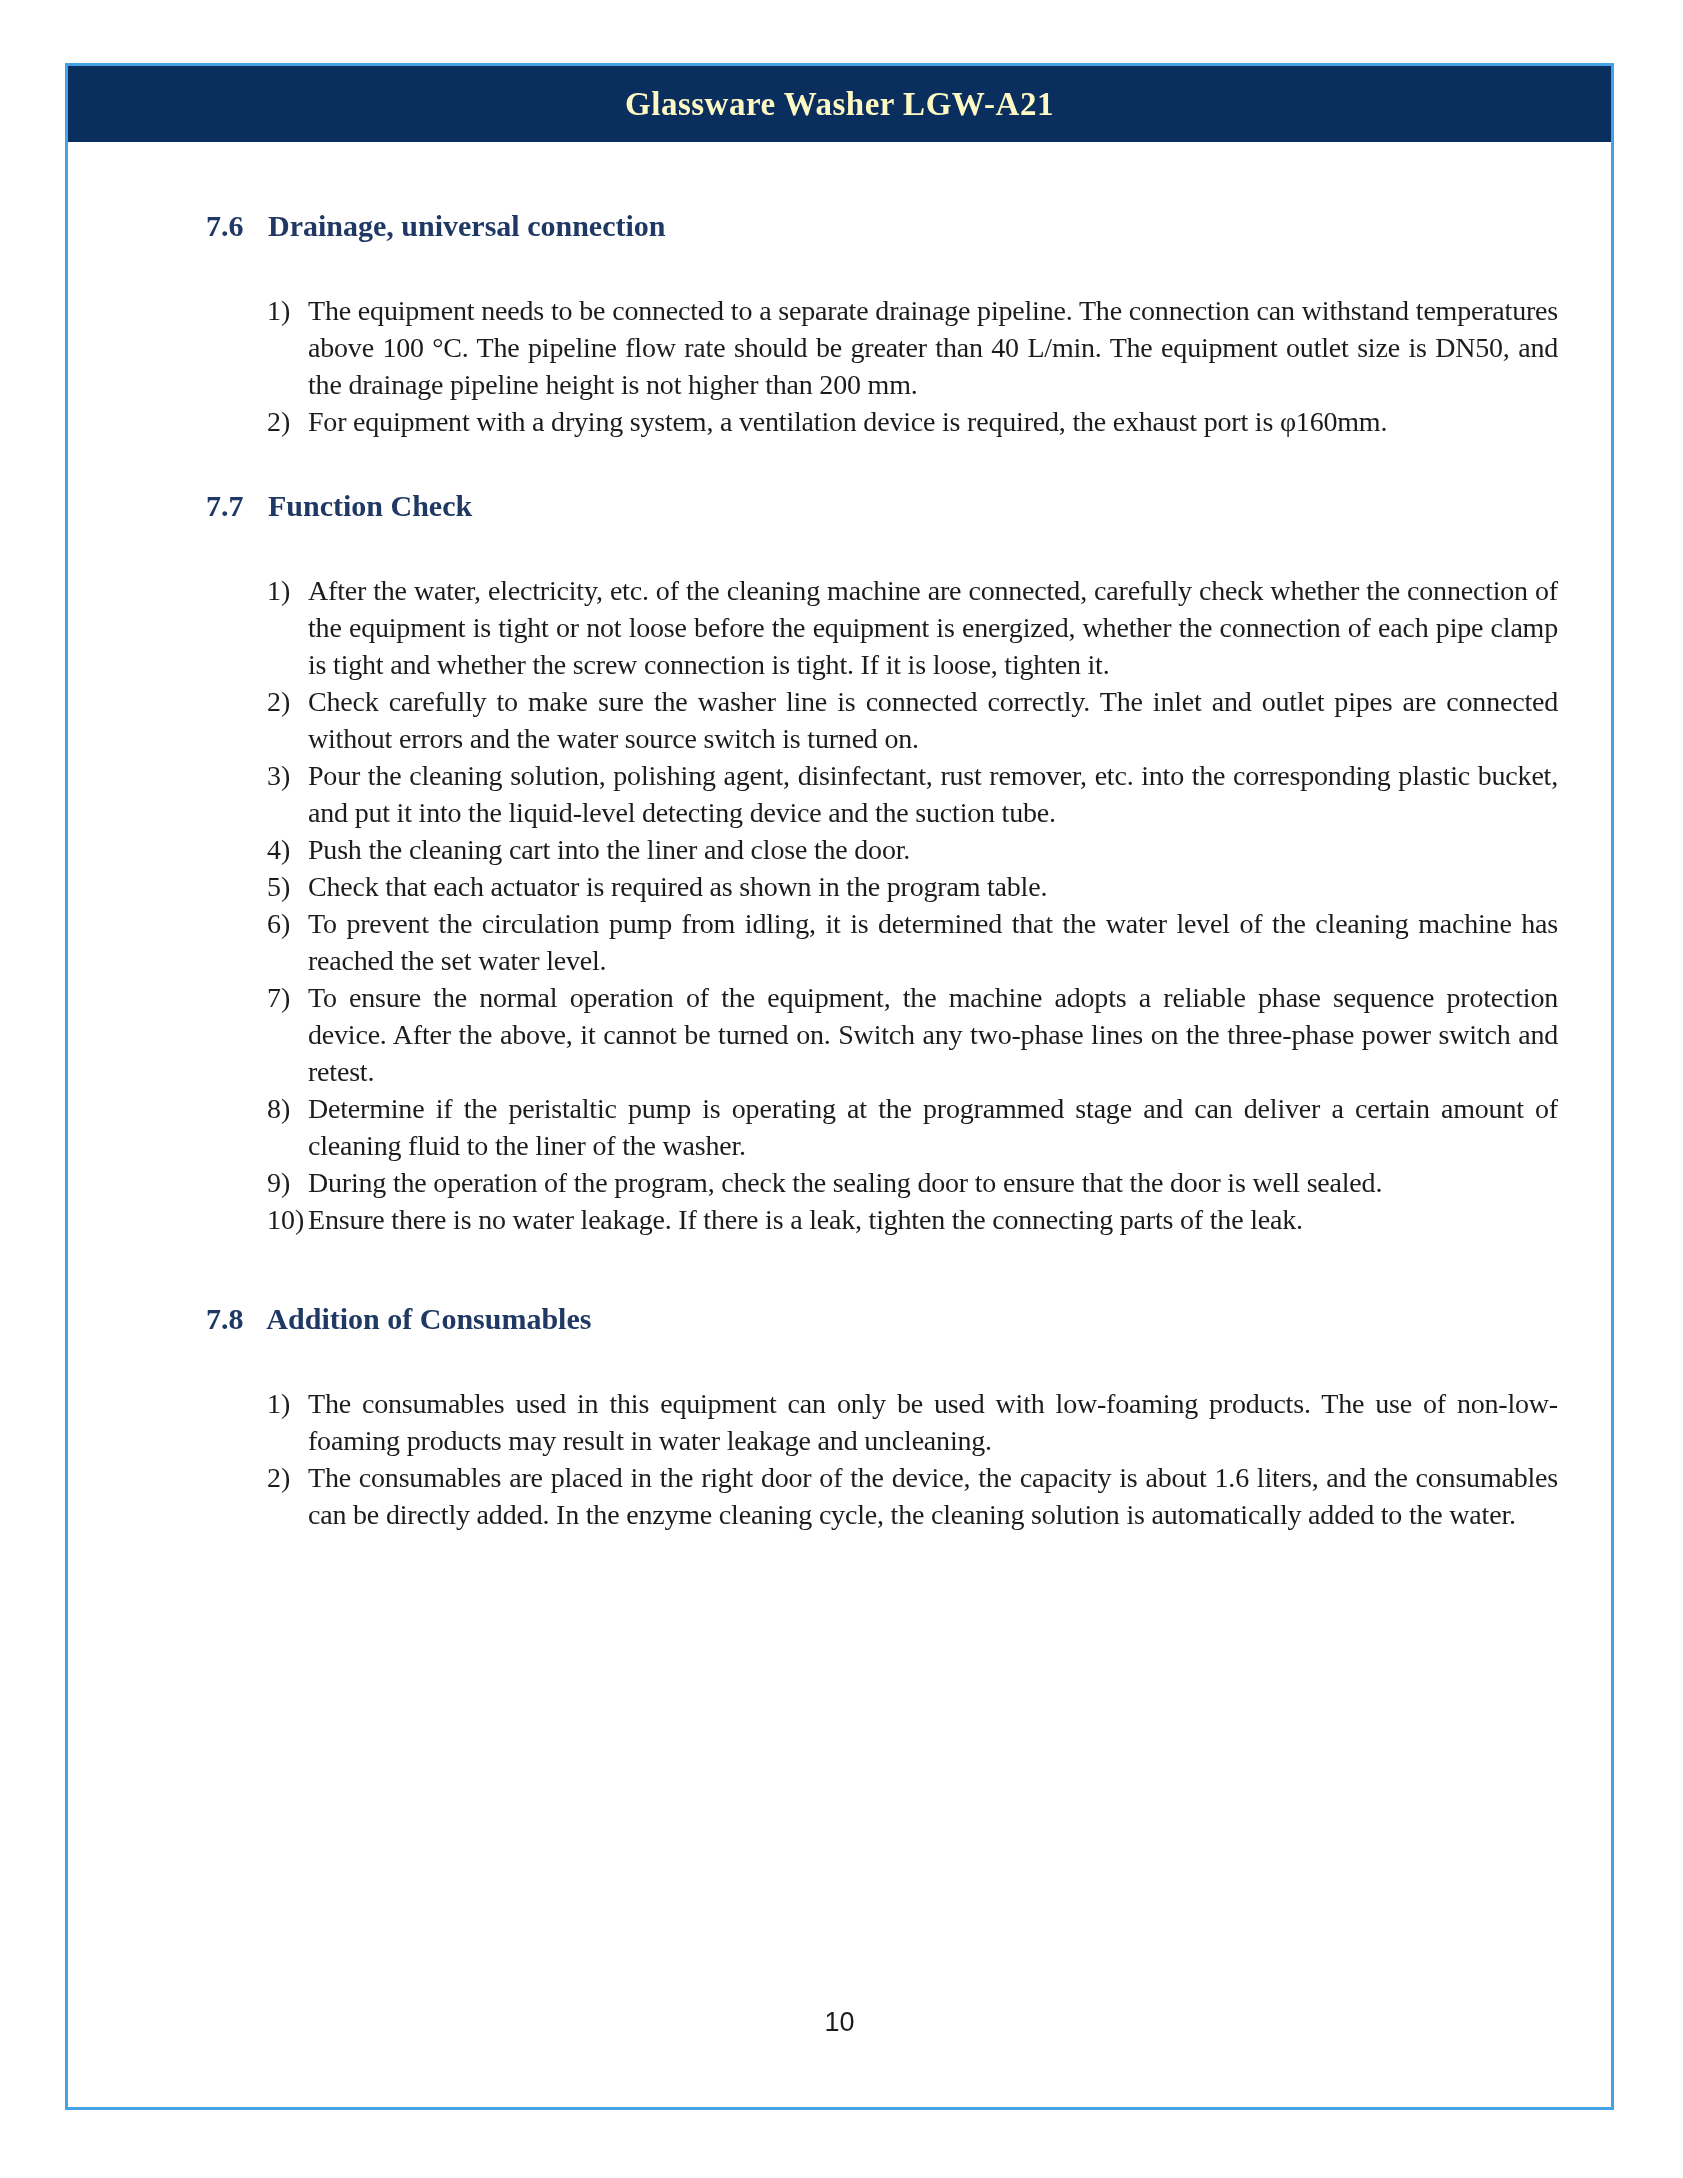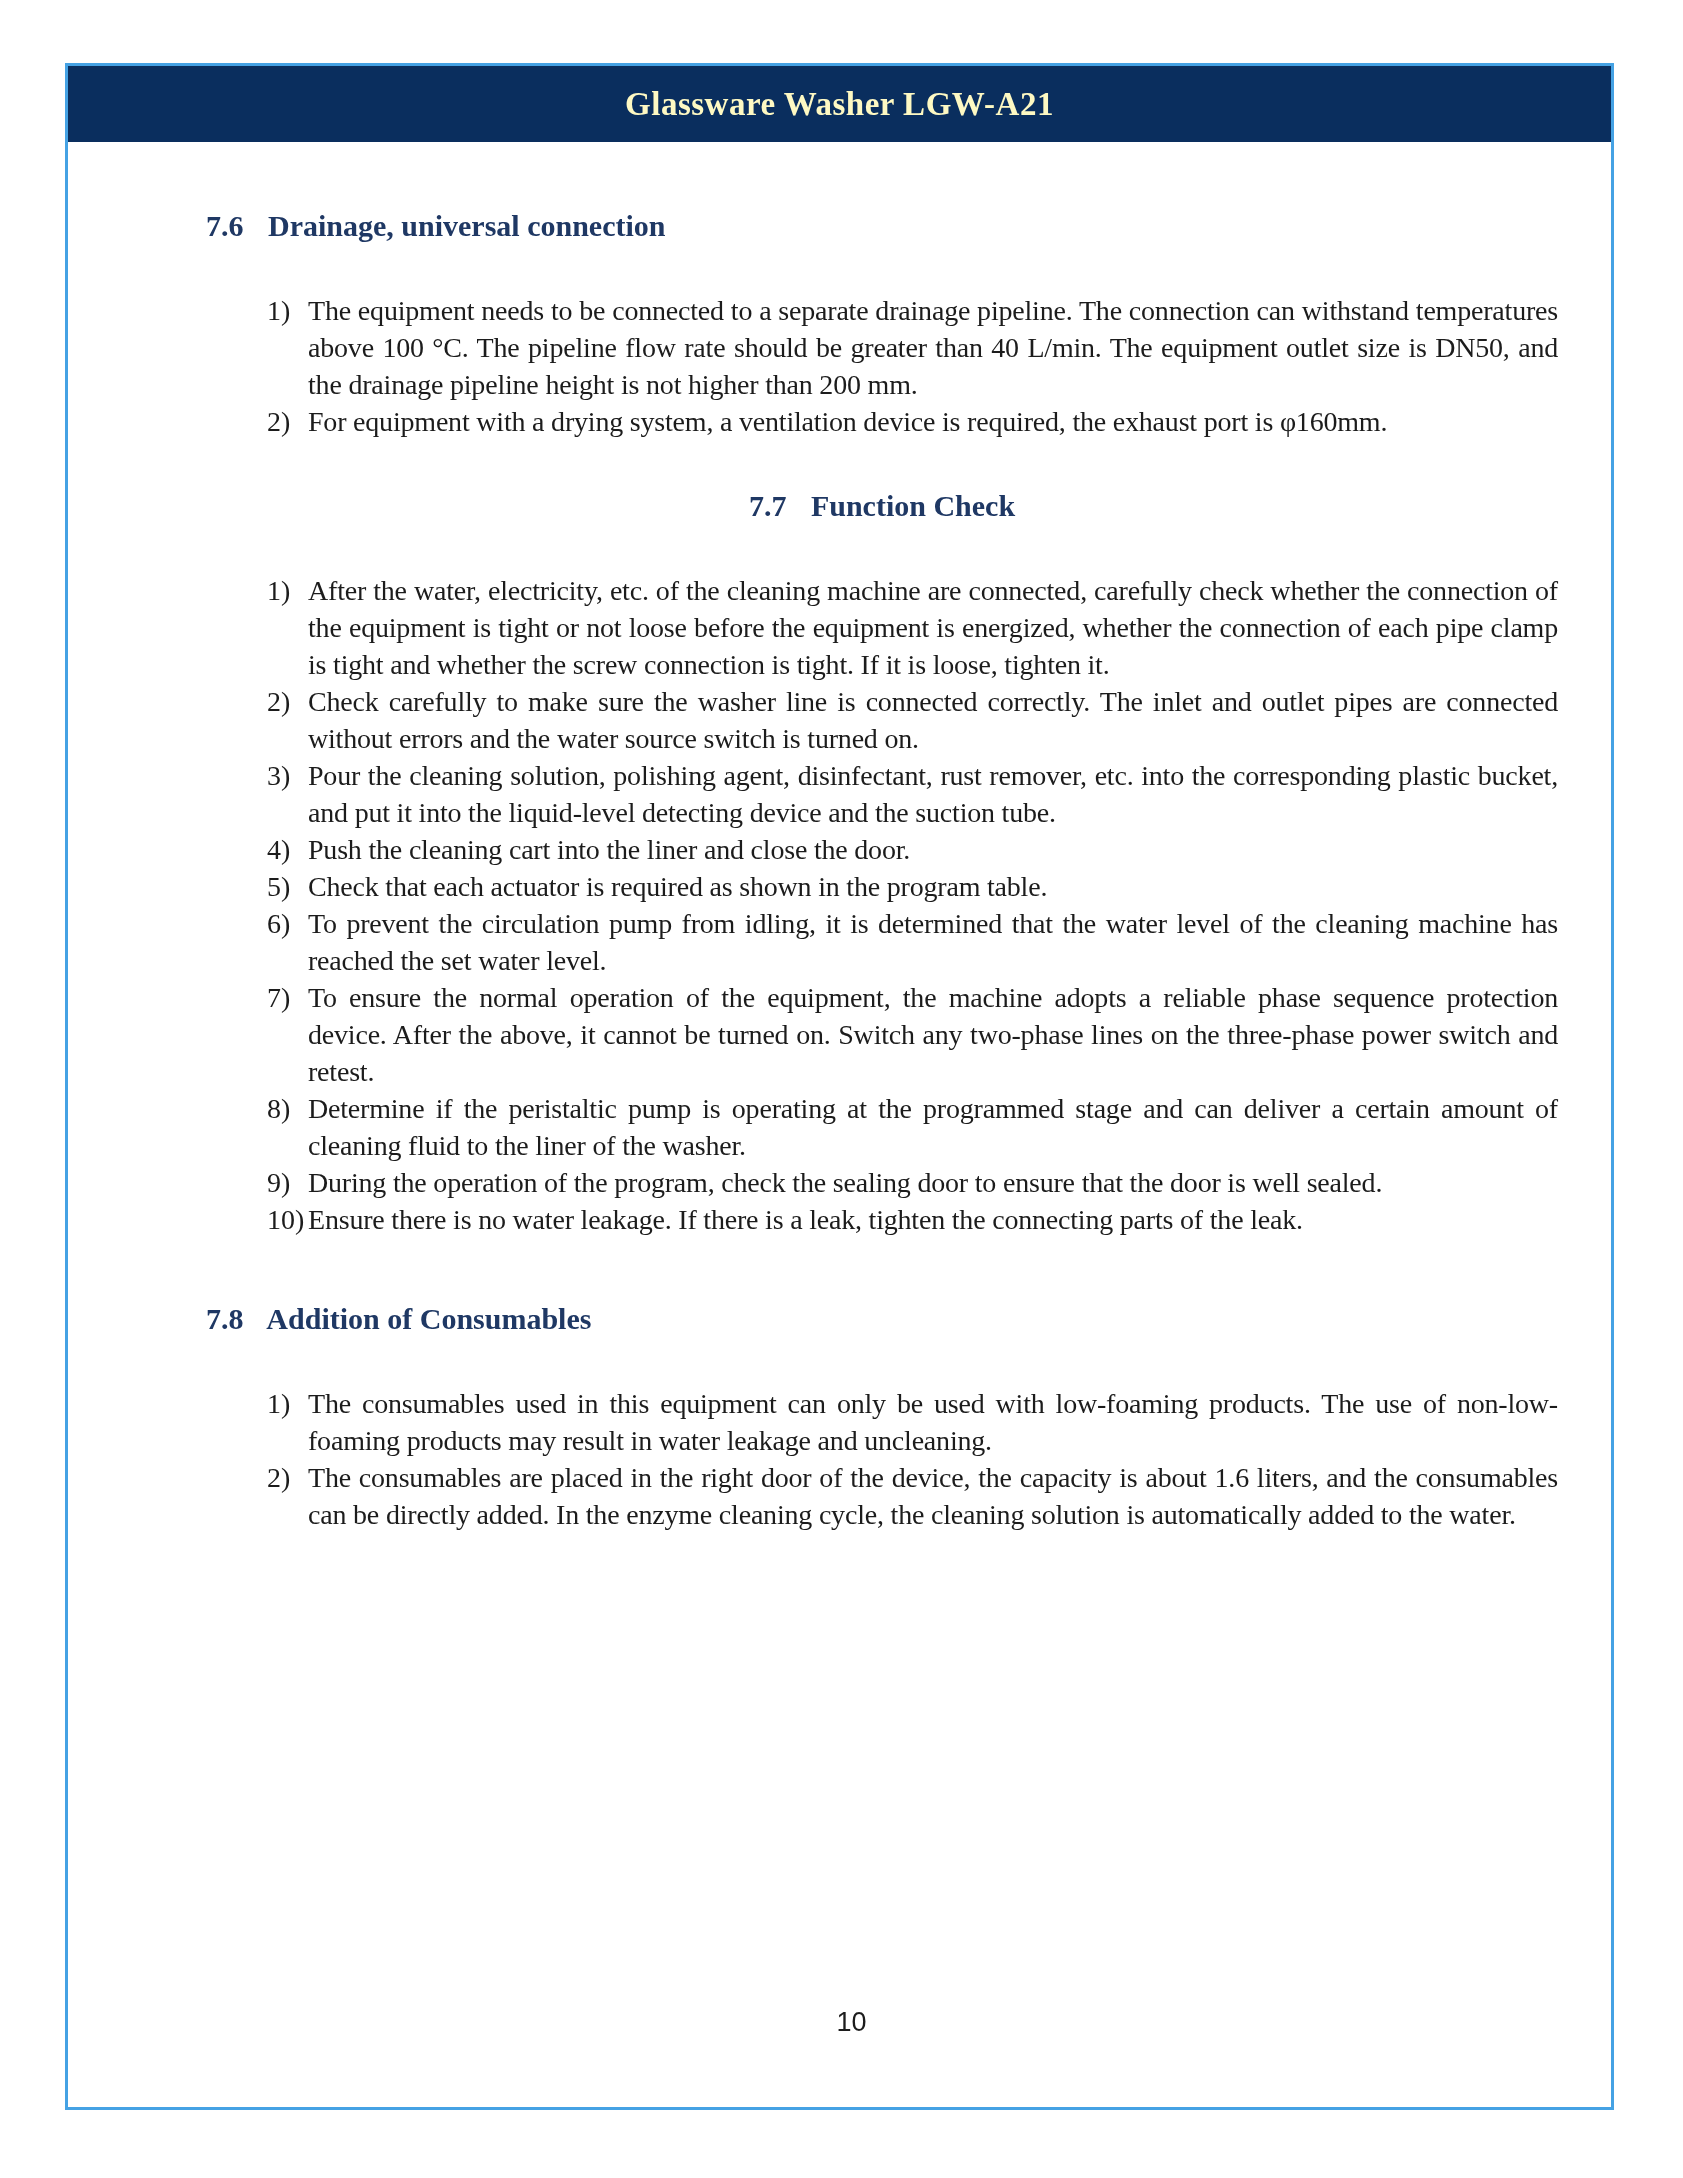--- a/index.html
+++ b/index.html
@@ -57,21 +57,21 @@
   }
   .sec-head {
     margin: 0;
     font-size: 30px;
     line-height: 36px;
     font-weight: bold;
     color: #1f3864;
     font-family: "Liberation Serif", serif;
   }
   .sec-head .sec-num { margin-right: 17px; }
-  .sec-head.gap-md { margin-top: 48px; text-align: center; }
+  .sec-head.gap-md { margin-top: 48px; }
   .sec-head.gap-lg { margin-top: 63px; }
   .list {
     margin: 48px 0 0 61px;
   }
   .li {
     position: relative;
     padding-left: 41px;
     font-size: 28px;
     line-height: 37px;
     text-align: justify;
@@ -88,21 +88,20 @@
   }
   .footer {
     position: absolute;
     left: 0;
     bottom: 69px;
     width: 100%;
     text-align: center;
     font-family: "Liberation Sans", sans-serif;
     font-size: 27px;
     color: #1c1c1c;
-    padding-left: 12px;
   }
 </style>
 </head>
 <body>
 
 <div class="page">
   <div class="frame">
 
     <div class="band">
       <span class="band-title">Glassware Washer LGW-A21</span>

